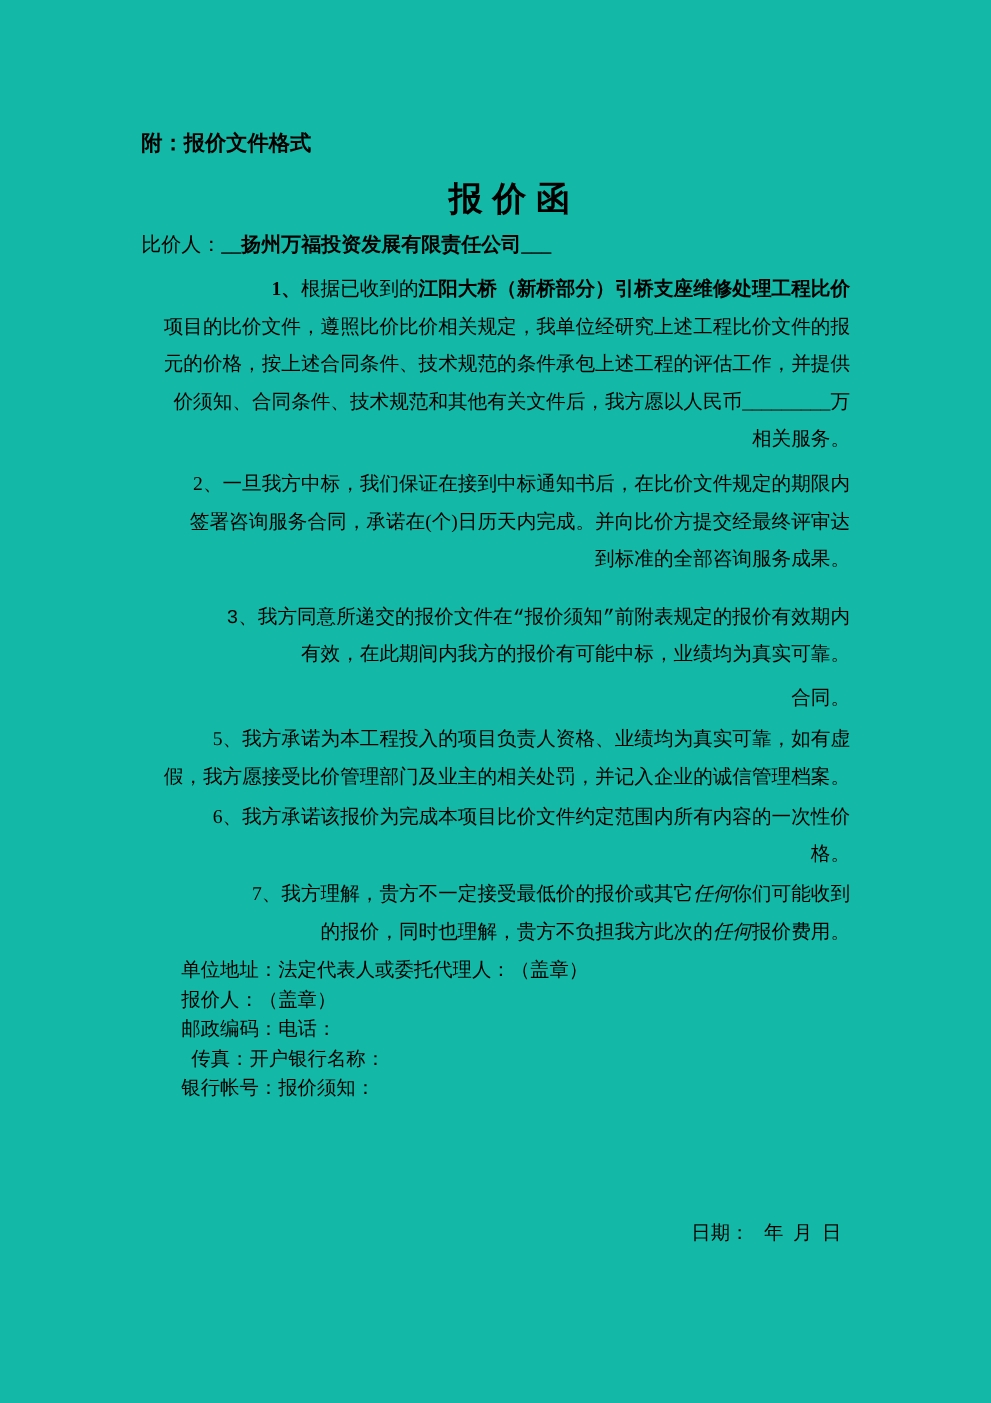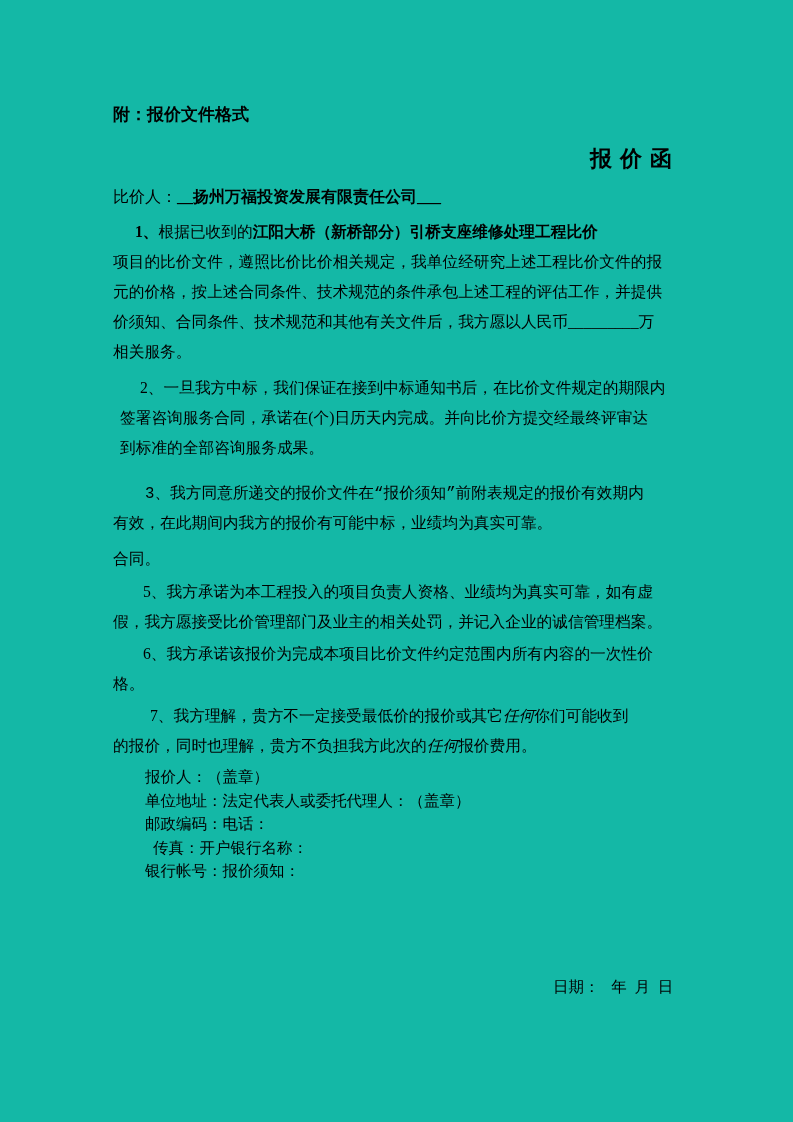--- a/index.html
+++ b/index.html
@@ -22,37 +22,38 @@
   }
   .att-heading {
     margin-top:104px;
     font-size:17px;
     font-weight:bold;
     line-height:21px;
     white-space:nowrap;
   }
   .title {
     margin-top:19px;
-    font-size:22px;
+    font-size:27px;
     font-weight:bold;
-    text-align:right;
+    text-align:center;
     letter-spacing:8px;
     text-indent:30px;
     line-height:30px;
     white-space:nowrap;
   }
   .buyer {
     margin-top:12px;
     font-size:16px;
     line-height:22px;
     white-space:nowrap;
   }
   .para {
     font-size:15.7px;
     line-height:30px;
+    text-align:right;
   }
   .para .line { white-space:nowrap; }
   .p1 { margin-top:9px; }
   .p2 { margin-top:6px; }
   .p3 { margin-top:16px;font-family:Liberation Mono, monospace; }
   .p4 { margin-top:5px; }
   .p5 { margin-top:3px; }
   .p6 { margin-top:2px; }
   .p7 { margin-top:2px; }
   .bu {
@@ -120,22 +121,22 @@
       <div class="line" style="padding-left:30px">6、我方承诺该报价为完成本项目比价文件约定范围内所有内容的一次性价</div>
       <div class="line">格。</div>
     </div>
 
     <div class="para p7">
       <div class="line" style="padding-left:37px"><span>7、我方理解，贵方不一定接受最低价的报价或其它</span><span class="i">任何</span><span>你们可能收到</span></div>
       <div class="line"><span>的报价，同时也理解，贵方不负担我方此次的</span><span class="i">任何</span><span>报价费用。</span></div>
     </div>
 
     <div class="sig">
+      <div class="line">单位地址：法定代表人或委托代理人：（盖章）</div>
       <div class="line">报价人：（盖章）</div>
-      <div class="line">单位地址：法定代表人或委托代理人：（盖章）</div>
       <div class="line">邮政编码：电话：</div>
       <div class="line fax">传真：开户银行名称：</div>
       <div class="line">银行帐号：报价须知：</div>
     </div>
 
     <div class="date-line">日期：   年  月  日</div>
 
   </div>
 </div>
 

